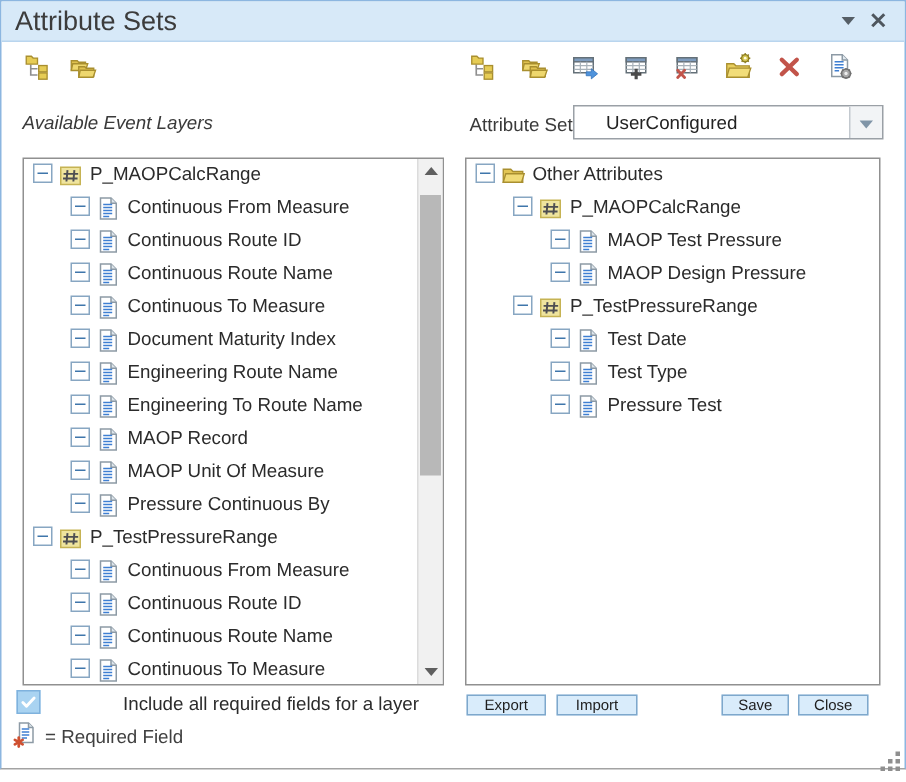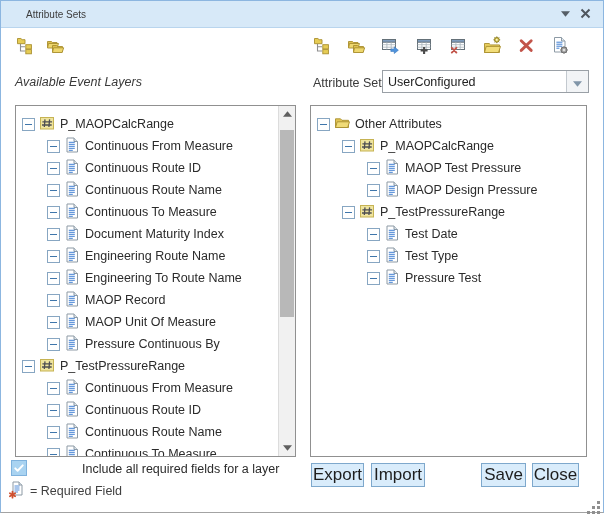--- a/index.html
+++ b/index.html
@@ -3,48 +3,48 @@
 <meta charset="utf-8">
 <style>
   html,body{margin:0;padding:0;background:#fff;}
   body{width:604px;height:521px;position:relative;overflow:hidden;
        font-family:"Liberation Sans","DejaVu Sans",sans-serif;color:#2e2e2e;}
   .win{position:absolute;left:0;top:0;width:604px;height:513px;box-sizing:border-box;
        border:1px solid #8cb6e0;border-bottom:1px solid #a3a3a3;background:#fff;}
   
   .titlebar{position:absolute;left:0;top:0;right:0;height:26px;background:#d7e9f8;
             border-bottom:1px solid #b9d5ee;display:flex;align-items:center;}
-  .title{font-size:10px;color:#3c3c3c;margin-left:25px;}
+  .title{font-size:18px;color:#3c3c3c;margin-left:9px;}
   .tb-btn{position:absolute;top:4px;width:17px;height:17px;display:flex;align-items:center;justify-content:center;cursor:pointer;}
   .tb-caret{right:29px;}
   .tb-close{right:9px;}
   
   .toolbar{position:absolute;top:35px;display:flex;align-items:center;}
   .toolbar-left{left:13px;gap:8px;}
   .toolbar-right{left:310px;gap:12px;}
   .tool{width:22px;height:22px;display:flex;align-items:center;justify-content:center;cursor:pointer;}
   .tool svg{width:19px;height:19px;}
   
   .seclabel{position:absolute;font-size:12.5px;color:#3a3a3a;line-height:16px;}
   .lbl-avail{left:14px;top:73px;font-style:italic;}
   .lbl-attrset{left:312px;top:74px;}
   
   .dropdown{position:absolute;left:381px;top:69px;width:207px;height:23px;box-sizing:border-box;
             border:1px solid #9aa0a6;background:#fff;display:flex;align-items:center;cursor:pointer;}
-  .dd-value{flex:1;font-size:12.5px;color:#222;padding-left:5px;white-space:nowrap;overflow:hidden;}
+  .dd-value{flex:1;font-size:12.5px;color:#222;padding-left:5px;white-space:nowrap;overflow:hidden;margin-left:16px;}
   .dd-btn{width:21px;align-self:stretch;border-left:1px solid #c3c9cf;background:#f2f4f6;
           display:flex;align-items:center;justify-content:center;}
   
   .panel{position:absolute;top:104px;height:352px;box-sizing:border-box;border:1px solid #909090;background:#fff;}
   .panel-left{left:14px;width:281px;}
   .panel-right{left:309px;width:277px;}
   .tree{position:absolute;left:0;top:0;bottom:0;overflow:hidden;padding-top:3px;}
   .panel-left .tree{right:17px;}
   .panel-right .tree{right:0;}
-  .trow{display:flex;align-items:flex-end;height:22px;cursor:default;}
+  .trow{display:flex;align-items:flex-start;height:22px;cursor:default;}
   .expand{flex:none;width:13px;height:13px;box-sizing:border-box;border:1px solid #87a6c2;background:#fff;
           position:relative;margin-right:4px;cursor:pointer;}
   .expand .minus{position:absolute;left:2px;right:2px;top:5px;height:1px;background:#3f76ab;}
   .nicon{flex:none;width:16px;height:16px;margin-right:5px;}
   .nicon svg{width:16px;height:16px;display:block;}
   .nlabel{font-size:12.5px;color:#2b2b2b;white-space:nowrap;}
   
   .scrollbar{position:absolute;top:0;bottom:0;right:0;width:17px;background:#f1f1f1;border-left:1px solid #dcdcdc;box-sizing:border-box;}
   .sb-arrow{position:absolute;left:0;right:0;height:16px;display:flex;align-items:center;justify-content:center;cursor:pointer;}
   .sb-up{top:0;}
@@ -53,22 +53,22 @@
   
   .checkbox{position:absolute;left:10px;top:459px;width:16px;height:16px;box-sizing:border-box;
             border:1px solid #7fb2dd;background:#fff;display:flex;align-items:center;justify-content:center;cursor:pointer;}
   .checkbox.checked{background:#a9d3f1;}
   .checkbox svg{width:12px;height:12px;visibility:hidden;}
   .checkbox.checked svg{visibility:visible;}
   .cb-label{position:absolute;left:33px;top:461px;font-size:12.5px;color:#2b2b2b;margin-left:48px;}
   .req-icon{position:absolute;left:7px;top:480px;width:18px;height:18px;}
   .req-icon svg{width:18px;height:18px;}
   .req-label{position:absolute;left:29px;top:483px;font-size:12.5px;color:#404040;}
-  .btn{position:absolute;top:462px;height:24px;box-sizing:border-box;border:1px solid #7ea8cc;background:#d9ecfb;
-       font-size:17px;color:#1e1e1e;display:flex;align-items:center;justify-content:center;cursor:pointer;
+  .btn{position:absolute;top:462px;height:14px;box-sizing:border-box;border:1px solid #7ea8cc;background:#d9ecfb;
+       font-size:10px;color:#1e1e1e;display:flex;align-items:center;justify-content:center;cursor:pointer;
        font-family:"Liberation Sans","DejaVu Sans",sans-serif;}
   .btn-export{left:310px;width:53px;}
   .btn-import{left:370px;width:54px;}
   .btn-save{left:480px;width:45px;}
   .btn-close{left:531px;width:47px;}
   .grip{position:absolute;left:586px;top:500px;width:16px;height:16px;}
 </style>
 </head>
 <body>
 

